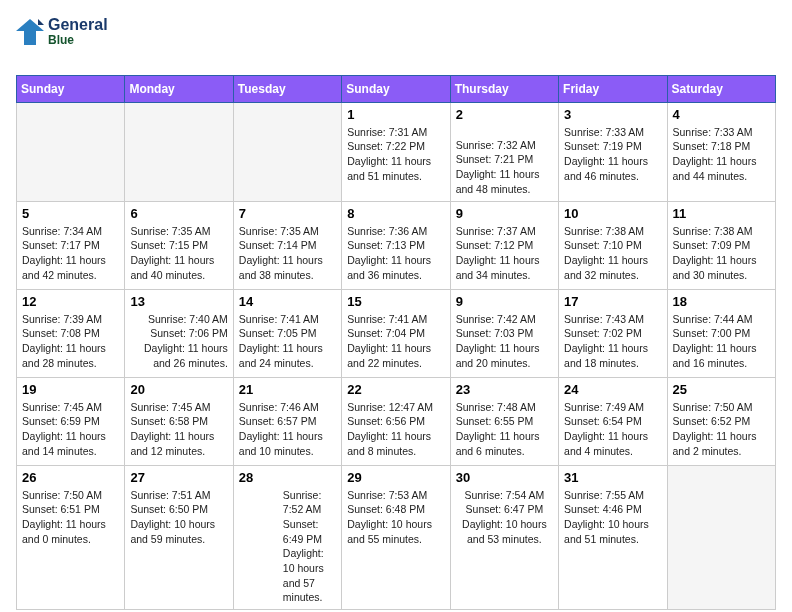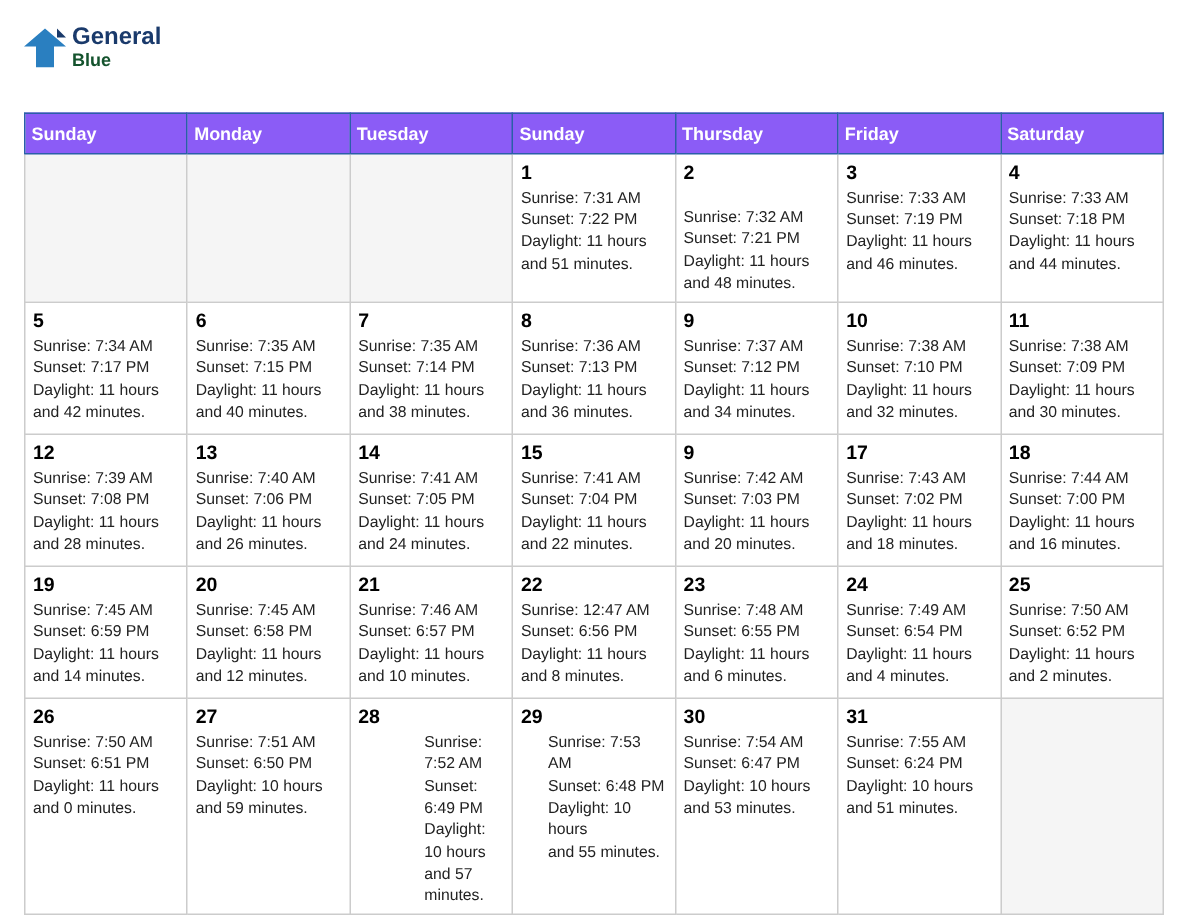--- a/index.html
+++ b/index.html
@@ -191,21 +191,21 @@
       <tr>
         <td>
           <span class="day-number">12</span>
           <div class="day-info" style="white-space: pre-line;">Sunrise: 7:39 AM
 Sunset: 7:08 PM
 Daylight: 11 hours
 and 28 minutes.</div>
         </td>
         <td>
           <span class="day-number">13</span>
-          <div class="day-info" style="white-space: pre-line;">Sunrise: 7:40 AM
+          <div class="day-info" style="white-space: pre-line; text-align: right;">Sunrise: 7:40 AM
 Sunset: 7:06 PM
 Daylight: 11 hours
 and 26 minutes.</div>
         </td>
         <td>
           <span class="day-number">14</span>
           <div class="day-info" style="white-space: pre-line;">Sunrise: 7:41 AM
 Sunset: 7:05 PM
 Daylight: 11 hours
 and 24 minutes.</div>
@@ -307,35 +307,35 @@
         </td>
         <td>
           <span class="day-number">28</span>
           <div class="day-info" style="white-space: pre-line; margin-left: 44px;">Sunrise: 7:52 AM
 Sunset: 6:49 PM
 Daylight: 10 hours
 and 57 minutes.</div>
         </td>
         <td>
           <span class="day-number">29</span>
-          <div class="day-info" style="white-space: pre-line; margin-left: 18px;">Sunrise: 7:53 AM
+          <div class="day-info" style="white-space: pre-line;">Sunrise: 7:53 AM
 Sunset: 6:48 PM
 Daylight: 10 hours
 and 55 minutes.</div>
         </td>
         <td>
           <span class="day-number">30</span>
-          <div class="day-info" style="white-space: pre-line;">Sunrise: 7:54 AM
+          <div class="day-info" style="white-space: pre-line; text-align: center;">Sunrise: 7:54 AM
 Sunset: 6:47 PM
 Daylight: 10 hours
 and 53 minutes.</div>
         </td>
         <td>
           <span class="day-number">31</span>
           <div class="day-info" style="white-space: pre-line;">Sunrise: 7:55 AM
-Sunset: 6:24 PM
+Sunset: 4:46 PM
 Daylight: 10 hours
 and 51 minutes.</div>
         </td>
         <td class="empty"></td>
       </tr>
     </tbody>
 </table>
 
 </body></html>

